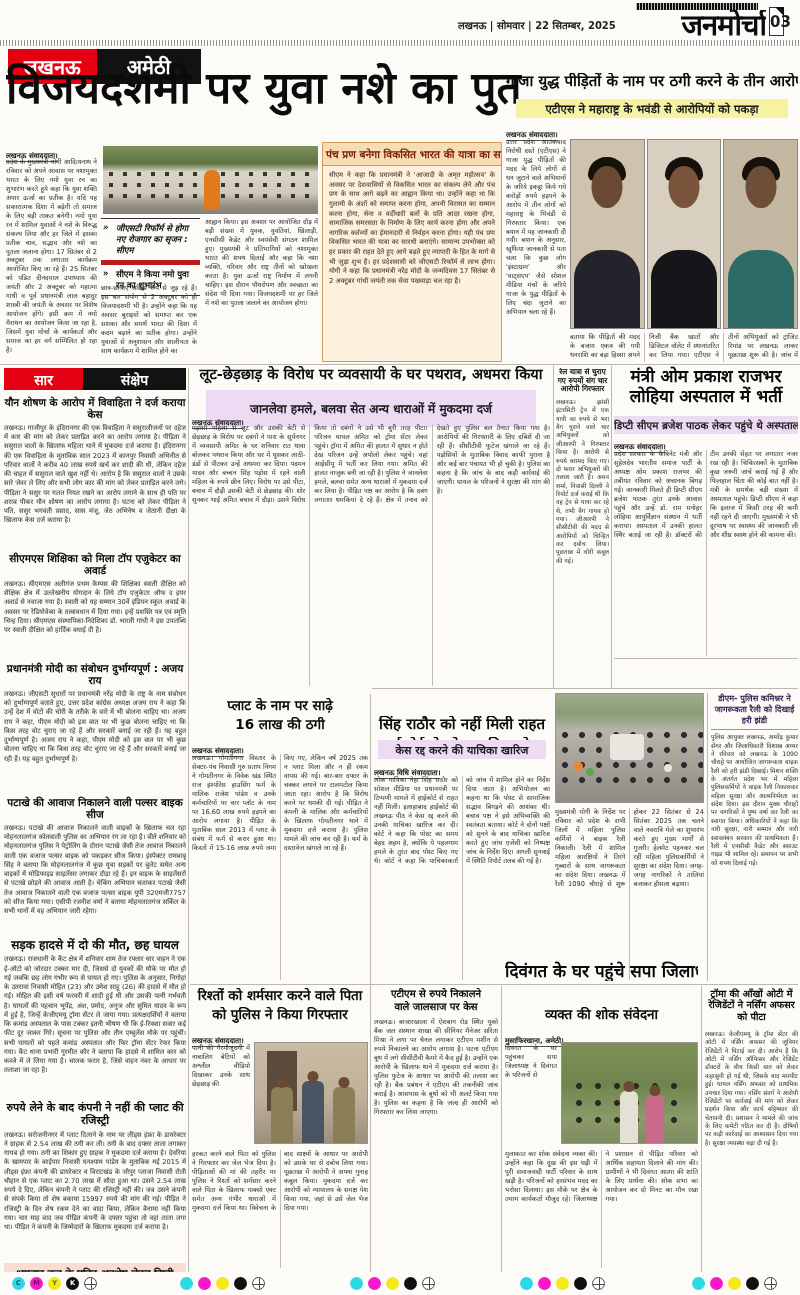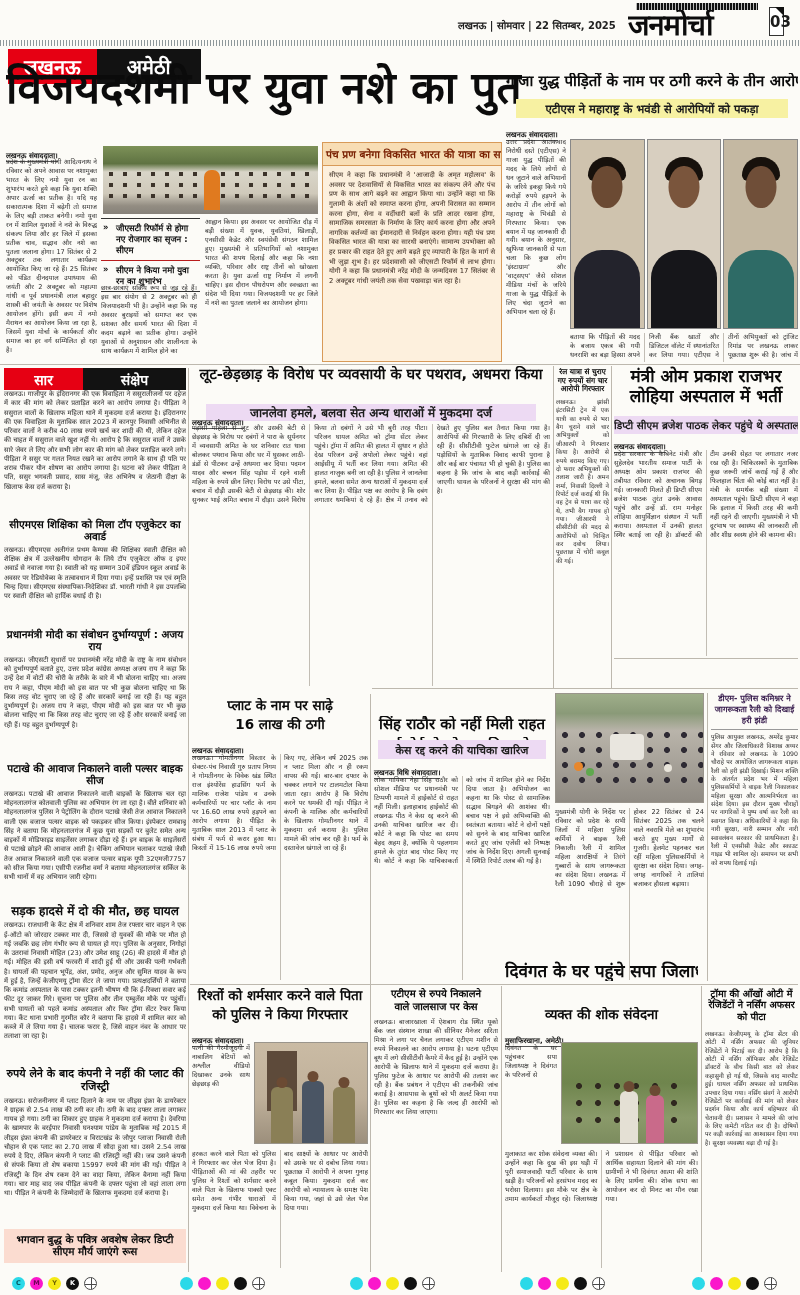--- a/index.html
+++ b/index.html
@@ -15,33 +15,33 @@
   .cols2{column-count:2;column-gap:8px;column-rule:1px solid #c2bdb4;}
   .cols3{column-count:3;column-gap:9px;column-rule:1px solid #c2bdb4;}
   .vr{position:absolute;width:1px;background:#bdb8ae;}
   .hr{position:absolute;height:1px;background:#bdb8ae;}
   .photo{position:absolute;overflow:hidden;border:1px solid #9a958c;}
   
   .city{display:flex;position:absolute;left:8px;top:5px;margin-top:44px;}
   .city .red{background:#e60013;color:#fff;font-size:20px;font-weight:800;padding:4px 16px;}
   .city .blk{background:#121212;color:#fff;font-size:20px;font-weight:800;padding:4px 30px;}
   .dateline{position:absolute;top:18px;left:458px;font-size:10px;font-weight:700;color:#222;}
-  .mast{position:absolute;top:3px;left:628px;width:138px;text-align:left;}
+  .mast{position:absolute;top:3px;left:628px;width:138px;text-align:right;}
   .mast-strip{height:7px;background:#111 repeating-linear-gradient(90deg,#bbb 0 1px,transparent 1px 3px);margin:0 8px;}
   .mast-name{font-size:29px;font-weight:800;color:#0c0c0c;line-height:1.05;letter-spacing:-1px;white-space:nowrap;overflow:hidden;}
   .pagebox{position:absolute;top:7px;left:769px;width:15px;height:29px;border:1px solid #333;
            font-size:15px;font-weight:800;text-align:center;line-height:28px;background:#fff;}
   .pagebox::after{content:"";position:absolute;top:-1px;right:-1px;border-top:9px solid #111;border-left:9px solid transparent;}
   .divider{position:absolute;top:40px;left:0;width:800px;height:6px;
            background:repeating-linear-gradient(90deg,#8e989b 0 1px,transparent 1px 3px);}
   
   .bullets{border-top:1.5px solid #333;border-bottom:1.5px solid #333;}
   .bullet{font-size:8.4px;font-weight:700;line-height:1.3;padding:4px 2px 4px 15px;position:relative;color:#111;}
   .bullet::before{content:"»";position:absolute;left:2px;top:3px;font-weight:800;color:#111;}
-  .bullet:first-child{border-bottom:1px solid #b91c1c;}
+  .bullet:first-child{border-bottom:5px solid #b91c1c;font-style:italic;}
   
   .panch{border:1px solid #d89a58;background:#fdf0dd;}
   .panch-title{background:#f8ddb4;color:#7b2304;font-size:10.5px;font-weight:800;text-align:center;
                padding:4px 3px;border-bottom:1px solid #d89a58;white-space:nowrap;overflow:hidden;}
   .panch-body{font-size:6.8px;line-height:1.42;color:#3a2a20;text-align:justify;padding:5px 6px;overflow:hidden;}
   
   .saar-h{display:flex;height:22px;}
   .saar-h .r{flex:1;background:#e60013;color:#fff;font-size:14px;font-weight:800;text-align:center;line-height:24px;}
   .saar-h .b{flex:1.3;background:#121212;color:#fff;font-size:14px;font-weight:800;text-align:center;line-height:24px;}
   .sb-head{font-size:10.4px;font-weight:800;text-align:center;line-height:1.2;margin:6px 0 3px;color:#0c0c0c;overflow:hidden;}
@@ -132,20 +132,21 @@
   <div class="abs t cols3" style="left:570px;top:333px;width:228px;height:29px;">बताया कि पीड़ितों की मदद के बजाय एकत्र की गयी धनराशि का बड़ा हिस्सा अपने निजी बैंक खातों और डिजिटल वॉलेट में स्थानांतरित कर लिया गया। एटीएस ने तीनों अभियुक्तों को ट्रांजिट रिमांड पर लखनऊ लाकर पूछताछ शुरू की है। जांच में कई अहम बैंक खातों का ब्यौरा मिला है, जिनकी पड़ताल की जा रही है। आरोपियों के विरुद्ध ठगी और आपराधिक षड्यंत्र की धाराओं में मुकदमा दर्ज कर आगे की कार्यवाही की जा रही है।</div>
 
   <div class="hr" style="left:0;top:364px;width:800px;"></div>
 
   <div class="abs" style="left:4px;top:368px;width:182px;height:904px;overflow:hidden;">
     <div class="saar-h">
       <div class="r">सार</div>
       <div class="b">संक्षेप</div>
     </div>
     <div>
+      <div class="sb-head">यौन शोषण के आरोप में विवाहिता ने दर्ज कराया केस</div>
       <div class="sb-body" style="height:122px;">लखनऊ। गाजीपुर के इंदिरानगर की एक विवाहिता ने ससुरालीजनों पर दहेज में कार की मांग को लेकर प्रताड़ित करने का आरोप लगाया है। पीड़िता ने ससुराल वालों के खिलाफ महिला थाने में मुकदमा दर्ज कराया है। इंदिरानगर की एक विवाहिता के मुताबिक साल 2023 में कानपुर निवासी अभिनीत से परिवार वालों ने करीब 40 लाख रुपये खर्च कर शादी की थी, लेकिन दहेज की चाहत में ससुराल वाले खुश नहीं थे। आरोप है कि ससुराल वालों ने उसके सारे जेवर ले लिए और सभी लोग कार की मांग को लेकर प्रताड़ित करने लगे। पीड़िता ने ससुर पर गलत नियत रखने का आरोप लगाने के साथ ही पति पर शराब पीकर यौन शोषण का आरोप लगाया है। घटना को लेकर पीड़िता ने पति, ससुर भगवती प्रसाद, सास मंजू, जेठ अभिनेष व जेठानी दीक्षा के खिलाफ केस दर्ज कराया है।</div>
     </div>
     <div>
       <div class="sb-head">सीएमएस शिक्षिका को मिला टॉप एजुकेटर का अवार्ड</div>
       <div class="sb-body" style="height:76px;">लखनऊ। सीएमएस अलीगंज प्रथम कैम्पस की शिक्षिका स्वाती दीक्षित को शैक्षिक क्षेत्र में उल्लेखनीय योगदान के लिये टॉप एजुकेटर ऑफ द इयर अवार्ड से नवाजा गया है। स्वाती को यह सम्मान 30वें इंडियन स्कूल अवार्ड के अवसर पर रेडियोवेब्स के तत्वावधान में दिया गया। इन्हें प्रशस्ति पत्र एवं स्मृति चिन्ह दिया। सीएमएस संस्थापिका-निदेशिका डॉ. भारती गांधी ने इस उपलब्धि पर स्वाती दीक्षित को हार्दिक बधाई दी है।</div>
     </div>
     <div>
       <div class="sb-head">प्रधानमंत्री मोदी का संबोधन दुर्भाग्यपूर्ण : अजय राय</div>
       <div class="sb-body" style="height:100px;">लखनऊ। जीएसटी सुधारों पर प्रधानमंत्री नरेंद्र मोदी के राष्ट्र के नाम संबोधन को दुर्भाग्यपूर्ण बताते हुए, उत्तर प्रदेश कांग्रेस अध्यक्ष अजय राय ने कहा कि उन्हें देश में वोटों की चोरी के तरीके के बारे में भी बोलना चाहिए था। अजय राय ने कहा, पीएम मोदी को इस बात पर भी कुछ बोलना चाहिए था कि किस तरह वोट चुराए जा रहे हैं और सरकारें बनाई जा रही हैं। यह बहुत दुर्भाग्यपूर्ण है। अजय राय ने कहा, पीएम मोदी को इस बात पर भी कुछ बोलना चाहिए था कि किस तरह वोट चुराए जा रहे हैं और सरकारें बनाई जा रही हैं। यह बहुत दुर्भाग्यपूर्ण है।</div>
     </div>
@@ -162,21 +163,21 @@
       <div class="sb-body" style="height:132px;">लखनऊ। सरोजनीनगर में प्लाट दिलाने के नाम पर लीड्स इंफ्रा के डायरेक्टर ने ग्राहक से 2.54 लाख की ठगी कर ली। ठगी के बाद दफ्तर ताला लगाकर गायब हो गया। ठगी का शिकार हुए ग्राहक ने मुकदमा दर्ज कराया है। देवरिया के खामपार के बरईपार निवासी घनश्याम पांडेय के मुताबिक मई 2015 में लीड्स इंफ्रा कंपनी की डायरेक्टर व विराटखंड के जौपुर प्लाजा निवासी रोली चौहान से एक प्लाट का 2.70 लाख में सौदा हुआ था। उसने 2.54 लाख रुपये दे दिए, लेकिन कंपनी ने प्लाट की रजिस्ट्री नहीं की। जब उसने कंपनी से संपर्क किया तो शेष बकाया 15997 रुपये की मांग की गई। पीड़ित ने रजिस्ट्री के दिन शेष रकम देने का वादा किया, लेकिन बैनामा नहीं किया गया। चार माह बाद जब पीड़ित कंपनी के दफ्तर पहुंचा तो वहां ताला लगा था। पीड़ित ने कंपनी के जिम्मेदारों के खिलाफ मुकदमा दर्ज कराया है।</div>
     </div>
     <div class="sb-pink">
       <div class="sb-head" style="margin-top:2px;">भगवान बुद्ध के पवित्र अवशेष लेकर डिप्टी सीएम मौर्य जाएंगे रूस</div>
 
     </div>
   </div>
   <div class="vr" style="left:188px;top:368px;height:904px;"></div>
 
   <div class="abs hl" style="left:192px;top:366px;width:358px;height:22px;font-size:14.5px;white-space:nowrap;">लूट-छेड़छाड़ के विरोध पर व्यवसायी के घर पथराव, अधमरा किया</div>
-  <div class="abs sub" style="left:206px;top:404px;width:330px;font-size:12px;background:#eddaf3;padding:0 0;white-space:nowrap;">जानलेवा हमले, बलवा सेत अन्य धाराओं में मुकदमा दर्ज</div>
+  <div class="abs sub" style="left:206px;top:390px;width:330px;font-size:12px;background:#eddaf3;padding:10px 0;white-space:nowrap;">जानलेवा हमले, बलवा सेत अन्य धाराओं में मुकदमा दर्ज</div>
   <div class="abs" style="left:192px;top:410px;">
     <span class="byline">लखनऊ संवाददाता।</span>
   </div>
   <div class="abs t cols3" style="left:192px;top:424px;width:358px;height:262px;">पड़ोसी महिला से लूट और उसकी बेटी से छेड़छाड़ के विरोध पर दबंगों ने पारा के सूर्यनगर में व्यवसायी अमित के घर शनिवार रात धावा बोलकर पथराव किया और घर में घुसकर लाठी-डंडों से पीटकर उन्हें अधमरा कर दिया। पदमन यादव और बच्चन सिंह पड़ोस में रहने वाली महिला के रुपये छीन लिए। विरोध पर उसे पीटा, बचाव में दौड़ी उसकी बेटी से छेड़छाड़ की। शोर सुनकर भाई अमित बचाव में दौड़ा। उसने विरोध किया तो दबंगों ने उसे भी बुरी तरह पीटा। परिजन घायल अमित को ट्रॉमा सेंटर लेकर पहुंचे। ट्रॉमा में अमित की हालत में सुधार न होते देख परिजन उन्हें अपोलो लेकर पहुंचे। वहां आईसीयू में भर्ती कर लिया गया। अमित की हालत नाजुक बनी जा रही है। पुलिस ने जानलेवा हमले, बलवा समेत अन्य धाराओं में मुकदमा दर्ज कर लिया है। पीड़ित पक्ष का आरोप है कि दबंग लगातार धमकियां दे रहे हैं। क्षेत्र में तनाव को देखते हुए पुलिस बल तैनात किया गया है। आरोपियों की गिरफ्तारी के लिए दबिशें दी जा रही हैं। सीसीटीवी फुटेज खंगाले जा रहे हैं। पड़ोसियों के मुताबिक विवाद काफी पुराना है और कई बार पंचायत भी हो चुकी है। पुलिस का कहना है कि जांच के बाद कड़ी कार्रवाई की जाएगी। घायल के परिजनों ने सुरक्षा की मांग की है।</div>
 
   <div class="vr" style="left:553px;top:366px;height:322px;"></div>
   <div class="abs hl" style="left:556px;top:368px;width:53px;font-size:7.4px;">रेल यात्रा से चुराए गए रुपयों संग चार आरोपी गिरफ्तार</div>
   <div class="abs t2" style="left:556px;top:398px;width:53px;height:288px;">लखनऊ। झांसी इंटरसिटी ट्रेन में एक यात्री का रुपये से भरा बैग चुराने वाले चार अभियुक्तों को जीआरपी ने गिरफ्तार किया है। आरोपी से रुपये बरामद किए गए। दो फरार अभियुक्तों की तलाश जारी है। अमन शर्मा, निवासी दिल्ली ने रिपोर्ट दर्ज कराई थी कि वह ट्रेन से यात्रा कर रहे थे, तभी बैग गायब हो गया। जीआरपी ने सीसीटीवी की मदद से आरोपियों को चिन्हित कर दबोच लिया। पूछताछ में चोरी कबूल की गई।</div>
   <div class="vr" style="left:611px;top:366px;height:322px;"></div>
 

